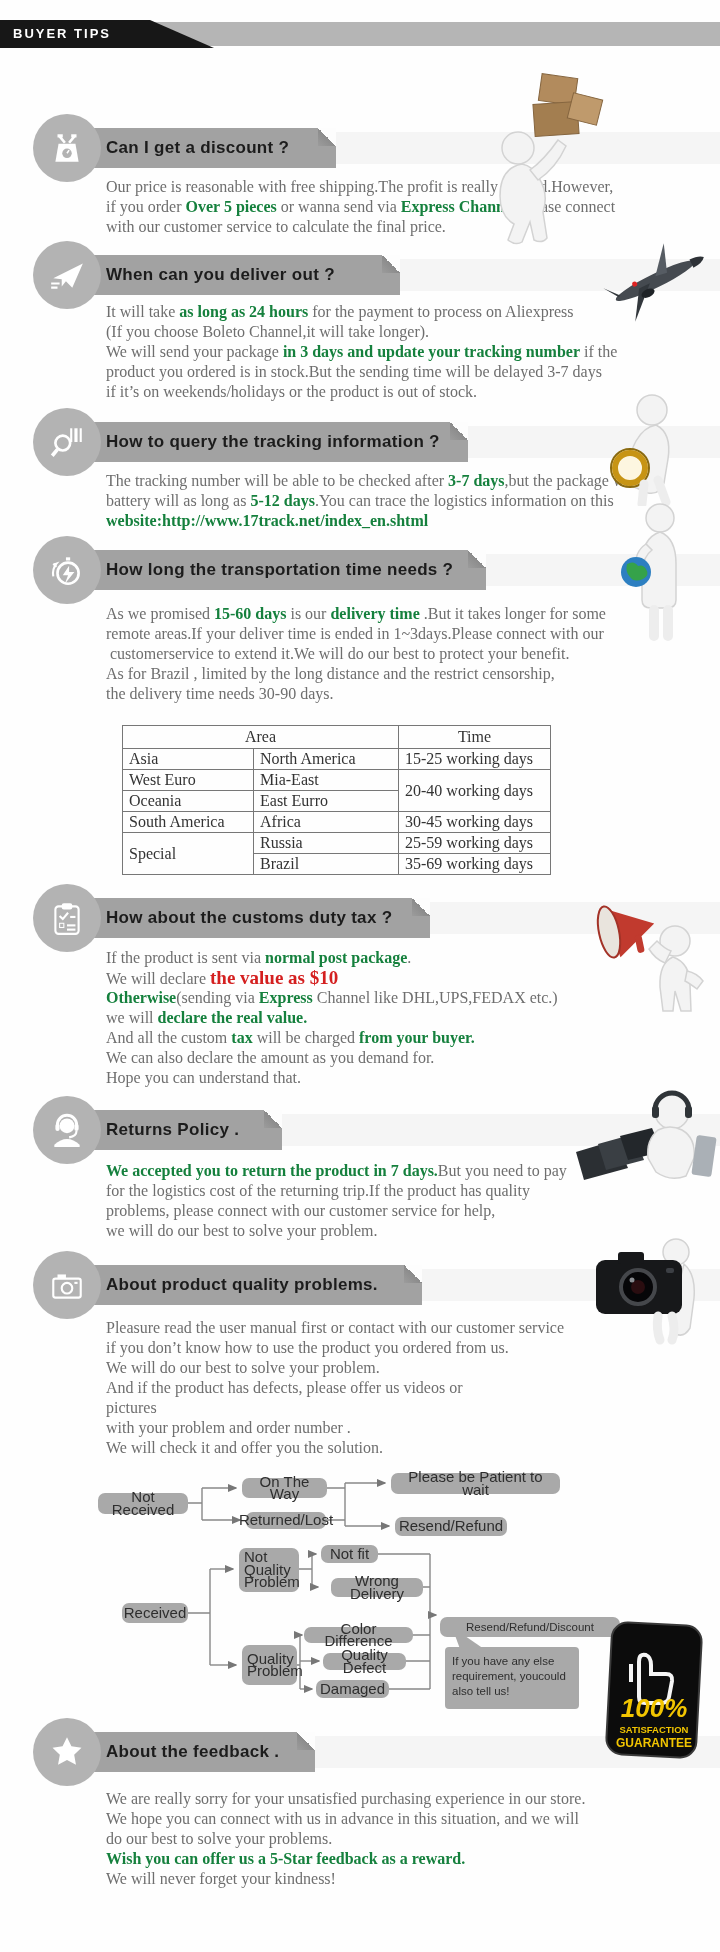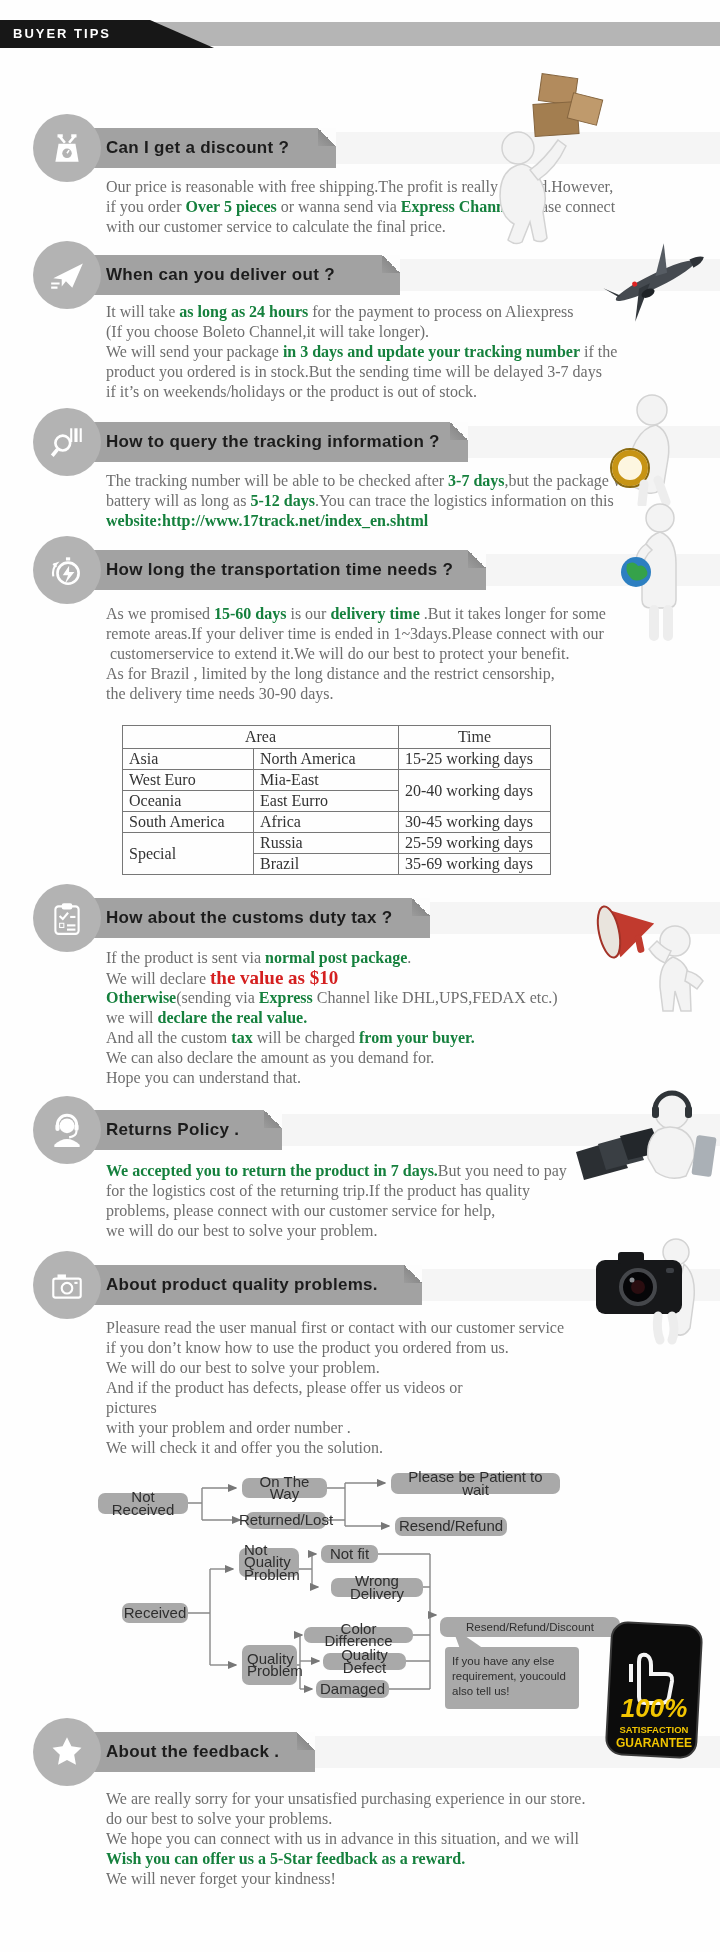--- a/index.html
+++ b/index.html
@@ -299,21 +299,21 @@
         <path d="M340,150 H346" marker-end="url(#arr)"></path>
       </g>
       <polygon points="362,162 370,184 394,184" fill="#a9a9a9"></polygon>
     </svg>
     <div class="fc-node" style="left:8px;top:28px;width:90px;height:21px">Not Received</div>
     <div class="fc-node" style="left:152px;top:13px;width:85px;height:20px">On The Way</div>
     <div class="fc-node" style="left:156px;top:47px;width:80px;height:17px">Returned/Lost</div>
     <div class="fc-node" style="left:301px;top:8px;width:169px;height:21px">Please be Patient to wait</div>
     <div class="fc-node" style="left:305px;top:52px;width:112px;height:19px">Resend/Refund</div>
     <div class="fc-node" style="left:32px;top:138px;width:66px;height:20px">Received</div>
-    <div class="fc-node ml" style="left:149px;top:83px;width:60px;height:29px">Not Quality Problem</div>
+    <div class="fc-node ml" style="left:149px;top:83px;width:60px;height:44px">Not Quality Problem</div>
     <div class="fc-node" style="left:231px;top:80px;width:57px;height:18px">Not fit</div>
     <div class="fc-node" style="left:241px;top:113px;width:92px;height:19px">Wrong Delivery</div>
     <div class="fc-node ml" style="left:152px;top:180px;width:55px;height:40px">Quality Problem</div>
     <div class="fc-node" style="left:214px;top:162px;width:109px;height:16px">Color Difference</div>
     <div class="fc-node" style="left:233px;top:188px;width:83px;height:17px">Quality Defect</div>
     <div class="fc-node" style="left:226px;top:215px;width:73px;height:18px">Damaged</div>
     <div class="fc-node" style="left:350px;top:152px;width:180px;height:20px;font-size:11.5px">Resend/Refund/Discount</div>
     <div class="fc-note" style="left:355px;top:182px;width:134px;height:62px">If you have any else requirement, youcould also tell us!</div>
   </div>
 
@@ -324,22 +324,22 @@
       <span class="fold"></span>
     </div>
     <div class="hcircle">
       <svg viewBox="0 0 36 36">
           <path d="M18,4 l4.2,8.6 9.5,1.4 -6.9,6.7 1.7,9.4 -8.5,-4.5 -8.5,4.5 1.7,-9.4 -6.9,-6.7 9.5,-1.4 z" fill="#fff"></path>
         </svg>
     </div>
   </div>
   <div class="txt" style="top:1789px">
       <div class="tl"><span class="seg c0">We are really sorry for your unsatisfied purchasing experience in our store.</span></div>
+      <div class="tl"><span class="seg c0">We hope you can connect with us in advance in this situation, and we will</span></div>
       <div class="tl"><span class="seg c0">do our best to solve your problems.</span></div>
-      <div class="tl"><span class="seg c0">We hope you can connect with us in advance in this situation, and we will</span></div>
       <div class="tl"><span class="seg c1">Wish you can offer us a 5-Star feedback as a reward.</span></div>
       <div class="tl"><span class="seg c0">We will never forget your kindness!</span></div>
     </div>
 
   <svg class="illo" style="left:478px;top:70px" width="135" height="175" viewBox="0 0 135 175">
     <rect x="62" y="6" width="36" height="27" fill="#b28b5d" stroke="#85653f" transform="rotate(8 80 20)"></rect>
     <rect x="56" y="33" width="44" height="32" fill="#a37e50" stroke="#85653f" transform="rotate(-4 78 49)"></rect>
     <rect x="92" y="26" width="30" height="26" fill="#bf9a6c" stroke="#85653f" transform="rotate(14 107 39)"></rect>
     <circle class="wfig" cx="40" cy="78" r="16"></circle>
     <path class="wfig" d="M44,94 q-22,4 -22,32 q0,20 14,28 l-6,16 q8,6 14,2 l8,-20 4,18 q8,4 13,-2 l-4,-26 q6,-18 -4,-34 q-6,-12 -17,-14 z"></path>

